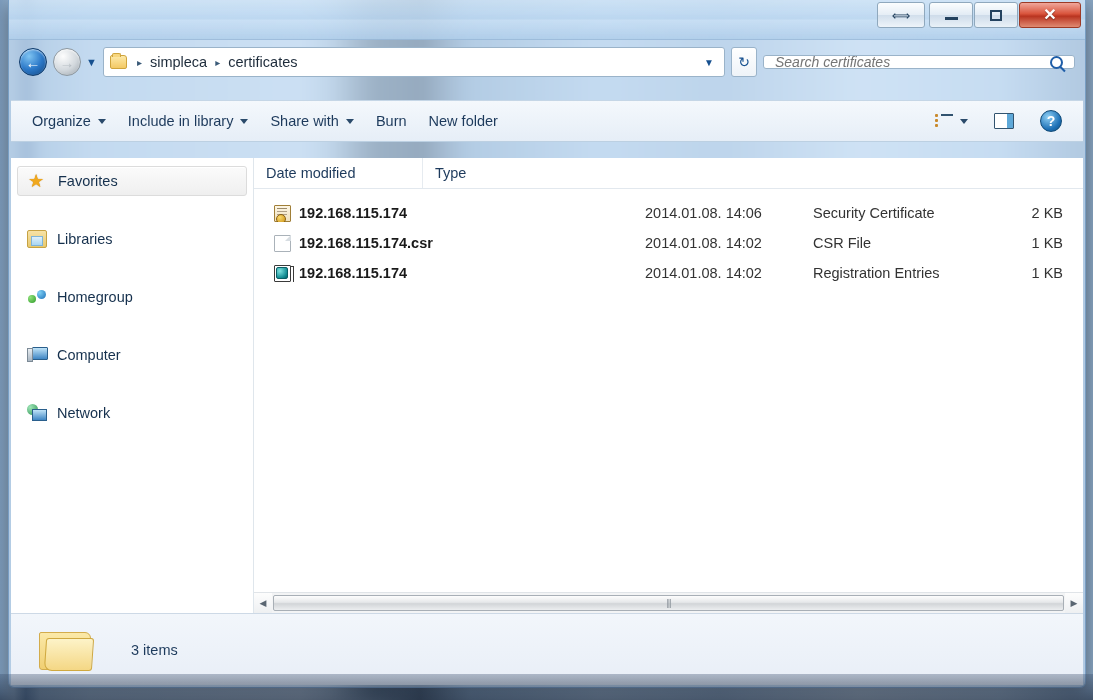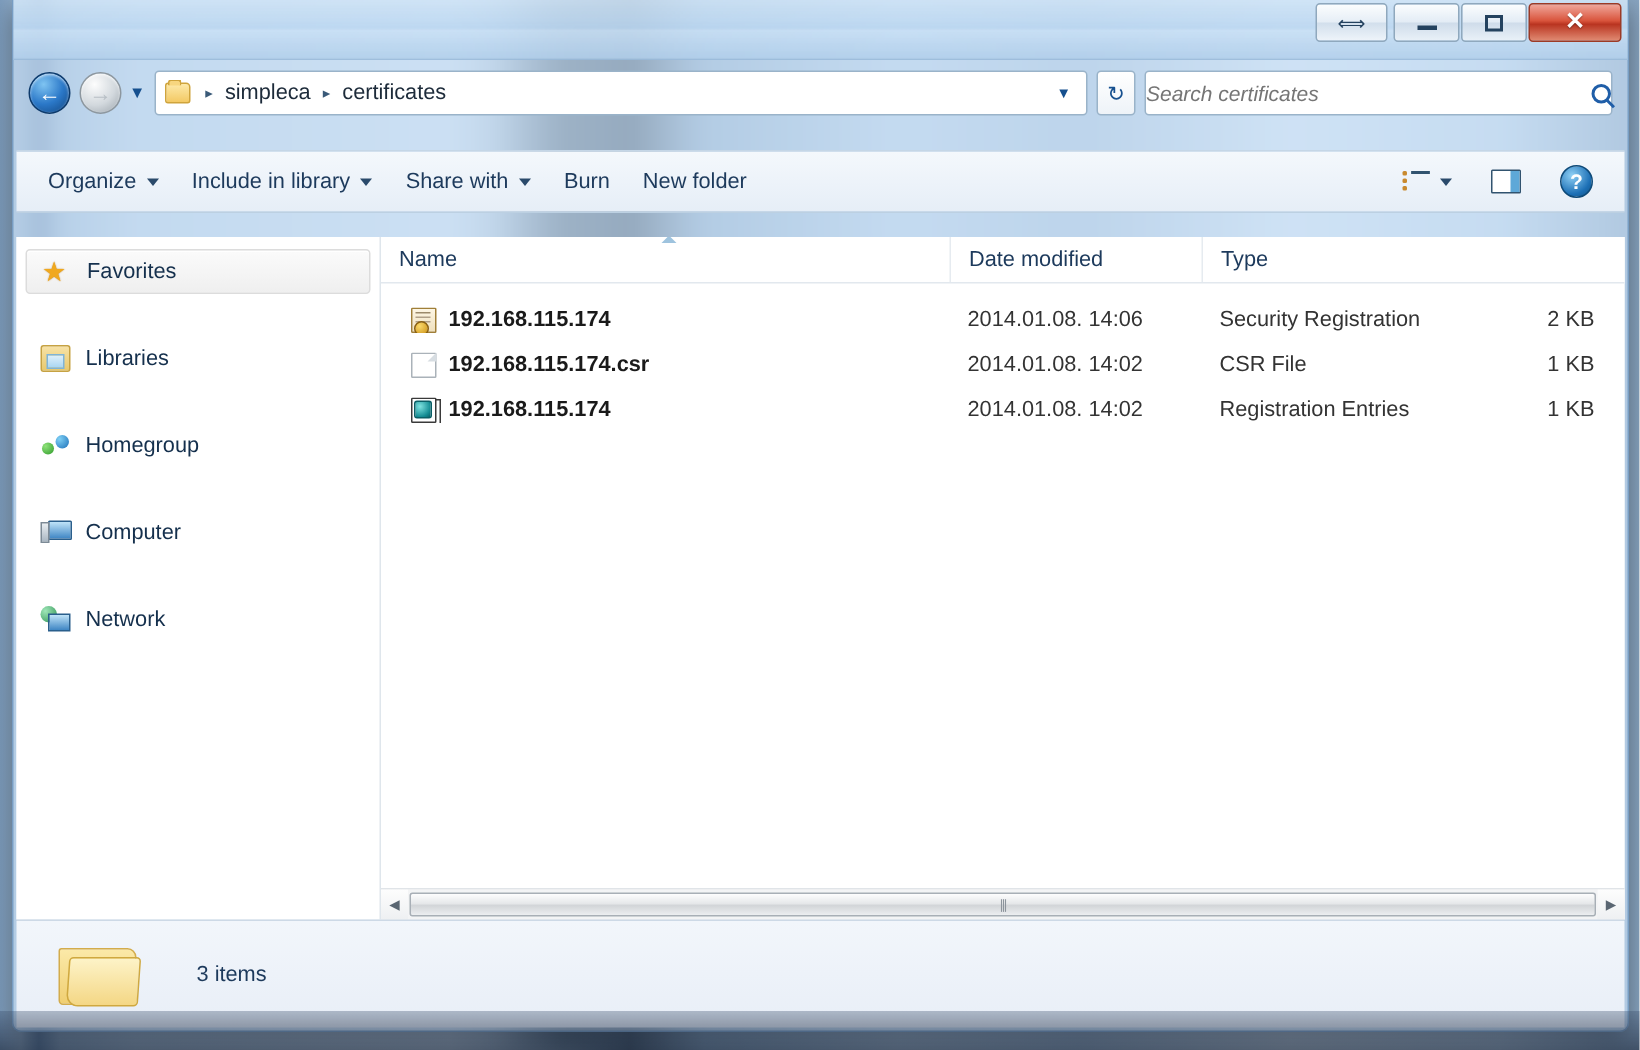--- a/index.html
+++ b/index.html
@@ -158,26 +158,26 @@
   #refresh-btn {
     width: 26px; height: 30px;
     background: linear-gradient(180deg,#ffffff,#eef3f8);
     border:1px solid #9ab3c9;
     border-radius: 3px;
     display:flex;align-items:center;justify-content:center;
     color:#16508f; font-size:14px; cursor:pointer; flex:0 0 auto;
   }
   #search-box {
     flex: 0 0 312px;
-    height: 30px;
+    height: 14px;
     background:#fff;
     border:1px solid #9ab3c9;
     border-radius:3px;
     display:flex; align-items:center;
-    padding: 0 0;
+    padding: 0 11px;
     cursor: text;
   }
   #search-input {
     flex:1; border:none; outline:none;
     font-family:"Liberation Sans", sans-serif;
     font-size:14px; font-style:italic; color:#7b8a99;
     background:transparent;
   }
   .magnifier {
     width:13px;height:13px;border:2px solid #1f5ea8;border-radius:50%;
@@ -490,41 +490,37 @@
         </div>
         <div class="side-item">
           <span class="si-icon ic-net"></span>
           <span>Network</span>
         </div>
       </div>
 
       <div id="filelist">
 
         <div id="col-header">
-          <div class="col c-name">
-            <span class="sort-arrow"></span>
-            <span>Name</span>
-          </div>
           <div class="col c-date">
             <span>Date modified</span>
           </div>
           <div class="col c-type">
             <span>Type</span>
           </div>
         </div>
 
         <div id="rows">
 
           <div class="row">
             <div class="cell name">
               <span class="fi fi-cert"></span>
               <span>192.168.115.174</span>
             </div>
             <div class="cell date">2014.01.08. 14:06</div>
-            <div class="cell type">Security Registration</div>
+            <div class="cell type">Security Certificate</div>
             <div class="cell size">2 KB</div>
           </div>
 
           <div class="row">
             <div class="cell name">
               <span class="fi fi-doc"></span>
               <span>192.168.115.174.csr</span>
             </div>
             <div class="cell date">2014.01.08. 14:02</div>
             <div class="cell type">CSR File</div>

